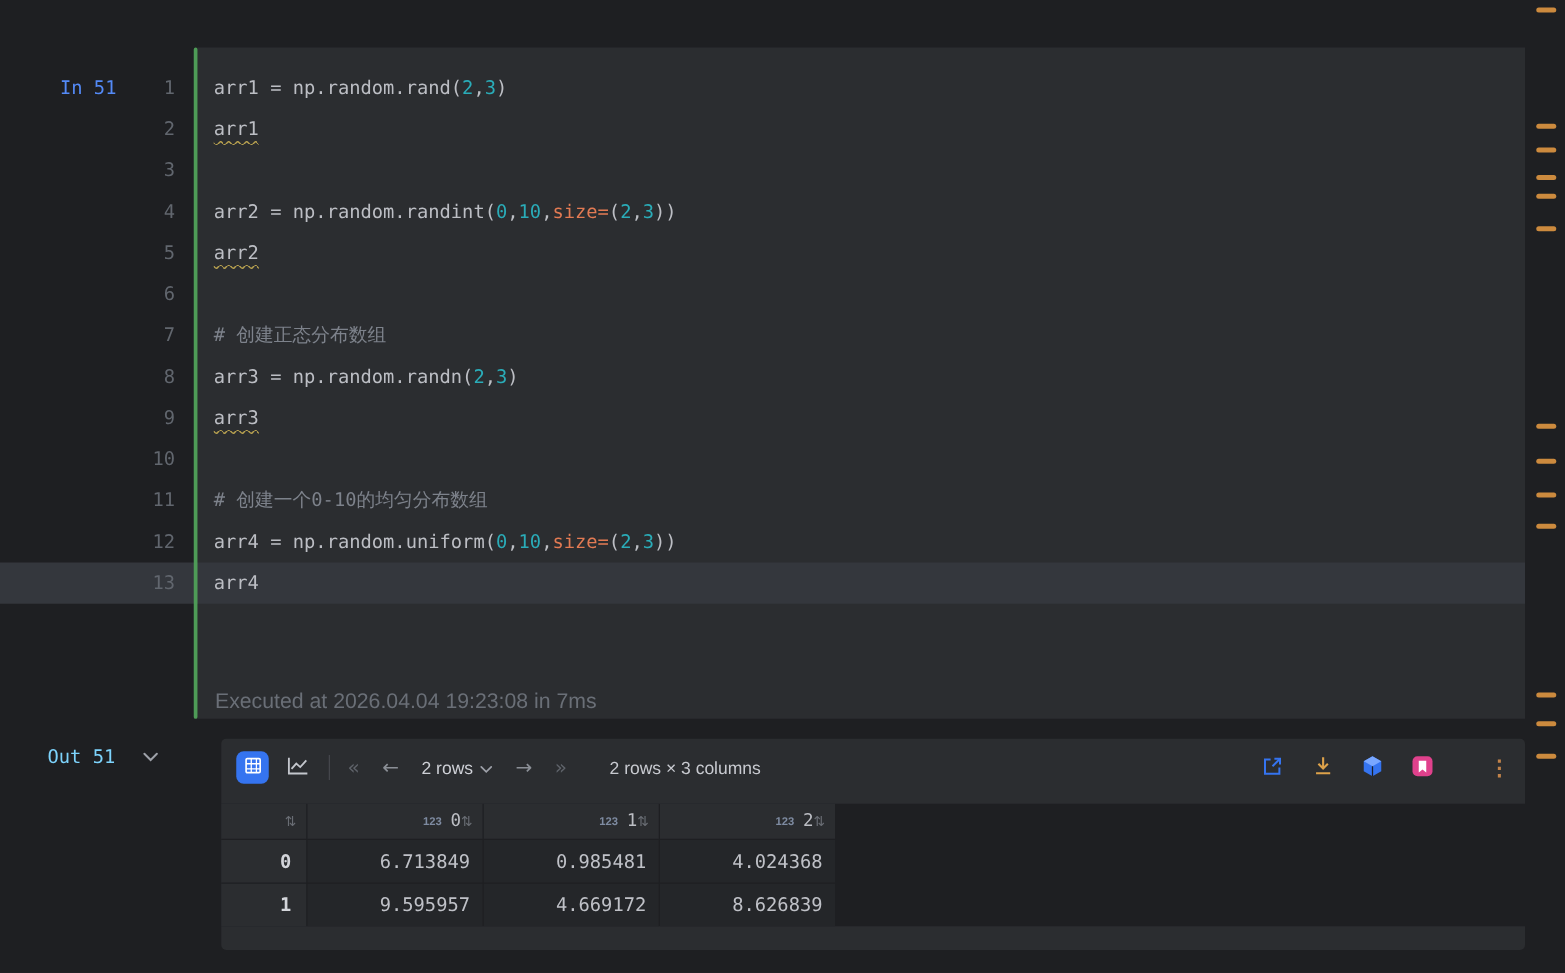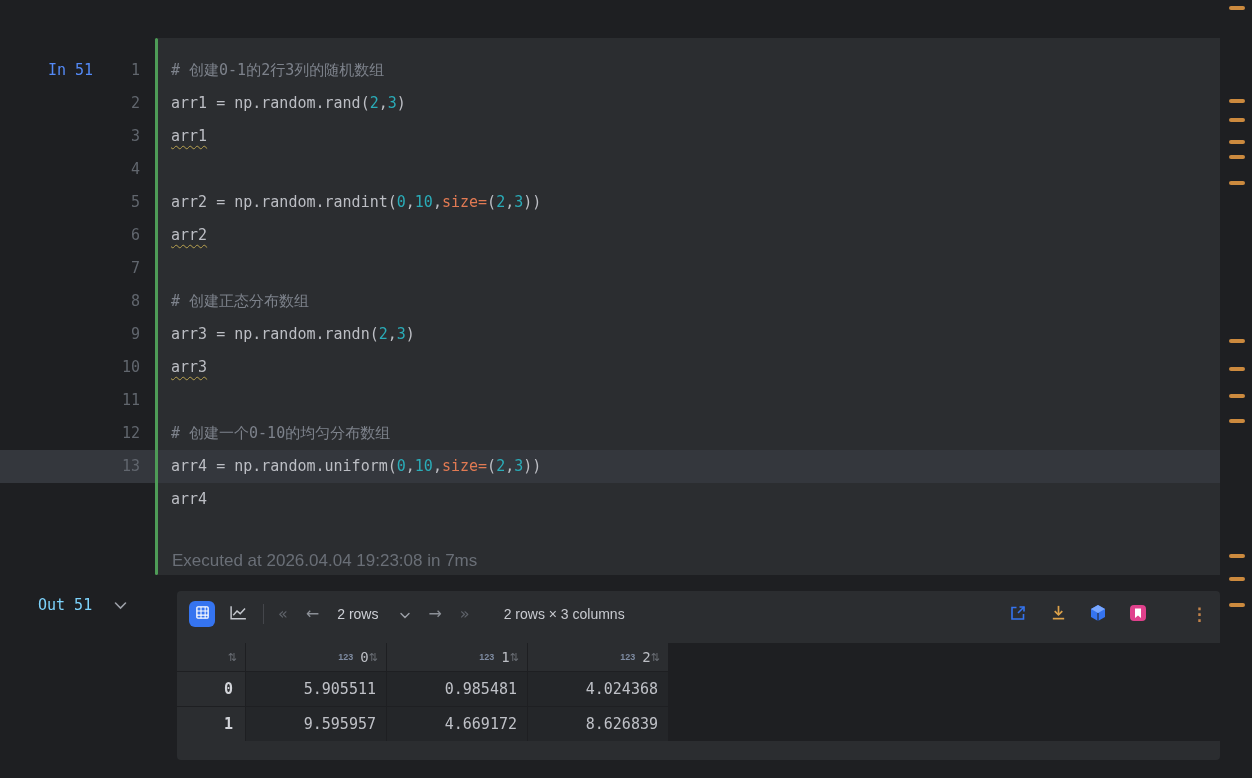--- a/index.html
+++ b/index.html
@@ -29,21 +29,21 @@
 
   
   .panel{position:absolute;left:177px;top:591px;width:1043px;height:169px;background:#2b2d30;border-radius:4px;z-index:2}
   .toolbar{display:flex;align-items:center;height:46px;padding:0 12px}
   button{background:none;border:none;cursor:pointer}
   .tbl-btn{width:26px;height:26px;border-radius:6px;background:#3574f0;display:flex;align-items:center;justify-content:center;margin-right:10px}
   .chart-btn{width:26px;height:26px;display:flex;align-items:center;justify-content:center;margin-right:12px}
   .sep{width:1px;height:20px;background:#44464b;margin-right:14px}
   .nav-btn{font-family:"DejaVu Sans",sans-serif;font-size:16px;color:#8b8f96;margin-right:18px;line-height:1}
   .nav-dim{color:#5f636a}
-  .page-size{display:flex;align-items:flex-start;gap:22px;margin-right:18px;color:#ced0d6;font-size:14px}
+  .page-size{display:flex;align-items:flex-start;gap:6px;margin-right:18px;color:#ced0d6;font-size:14px}
   .dims{color:#c8cad0;font-size:14px;margin-left:16px}
   .right-icons{margin-left:auto;display:flex;align-items:center;gap:18px}
   .icon-btn{display:flex;align-items:center;justify-content:center;width:22px;height:22px}
   .kebab{font-size:17px;font-weight:bold;color:#c2834a;margin-left:24px}
 
   
   .table-zone{position:absolute;left:0;right:0;top:52px;height:98px;background:#1e1f22}
   .grid{position:absolute;left:0;top:0;display:grid;grid-template-columns:68px 140px 140px 140px;grid-template-rows:28px 34px 34px;gap:1px}
   .th{background:#2b2d30;display:flex;align-items:center;padding:0 8px}
   .th-index{justify-content:flex-end}
@@ -78,21 +78,20 @@
       <div class="gut-num">6</div>
       <div class="gut-num">7</div>
       <div class="gut-num">8</div>
       <div class="gut-num">9</div>
       <div class="gut-num">10</div>
       <div class="gut-num">11</div>
       <div class="gut-num">12</div>
       <div class="gut-num">13</div>
     </div>
   <div class="code">
-      <div class="code-line"><span class="tok-comment"># 创建0-1的2行3列的随机数组</span></div>
       <div class="code-line"><span class="tok-plain">arr1 = np.random.rand(</span><span class="tok-number">2</span><span class="tok-plain">,</span><span class="tok-number">3</span><span class="tok-plain">)</span></div>
       <div class="code-line"><span class="tok-warn">arr1</span></div>
       <div class="code-line"></div>
       <div class="code-line"><span class="tok-plain">arr2 = np.random.randint(</span><span class="tok-number">0</span><span class="tok-plain">,</span><span class="tok-number">10</span><span class="tok-plain">,</span><span class="tok-param">size=</span><span class="tok-plain">(</span><span class="tok-number">2</span><span class="tok-plain">,</span><span class="tok-number">3</span><span class="tok-plain">))</span></div>
       <div class="code-line"><span class="tok-warn">arr2</span></div>
       <div class="code-line"></div>
       <div class="code-line"><span class="tok-comment"># 创建正态分布数组</span></div>
       <div class="code-line"><span class="tok-plain">arr3 = np.random.randn(</span><span class="tok-number">2</span><span class="tok-plain">,</span><span class="tok-number">3</span><span class="tok-plain">)</span></div>
       <div class="code-line"><span class="tok-warn">arr3</span></div>
       <div class="code-line"></div>
@@ -210,21 +209,21 @@
             <span class="sort">⇅</span>
           </div>
           <div class="th th-col">
             <div class="th-left">
               <span class="badge">123</span>
               <span class="cname">2</span>
             </div>
             <span class="sort">⇅</span>
           </div>
           <div class="td td-index">0</div>
-          <div class="td">5.905511</div>
+          <div class="td">6.713849</div>
           <div class="td">0.985481</div>
           <div class="td">4.024368</div>
           <div class="td td-index">1</div>
           <div class="td">9.595957</div>
           <div class="td">4.669172</div>
           <div class="td">8.626839</div>
         </div>
     </div>
   </div>
 

